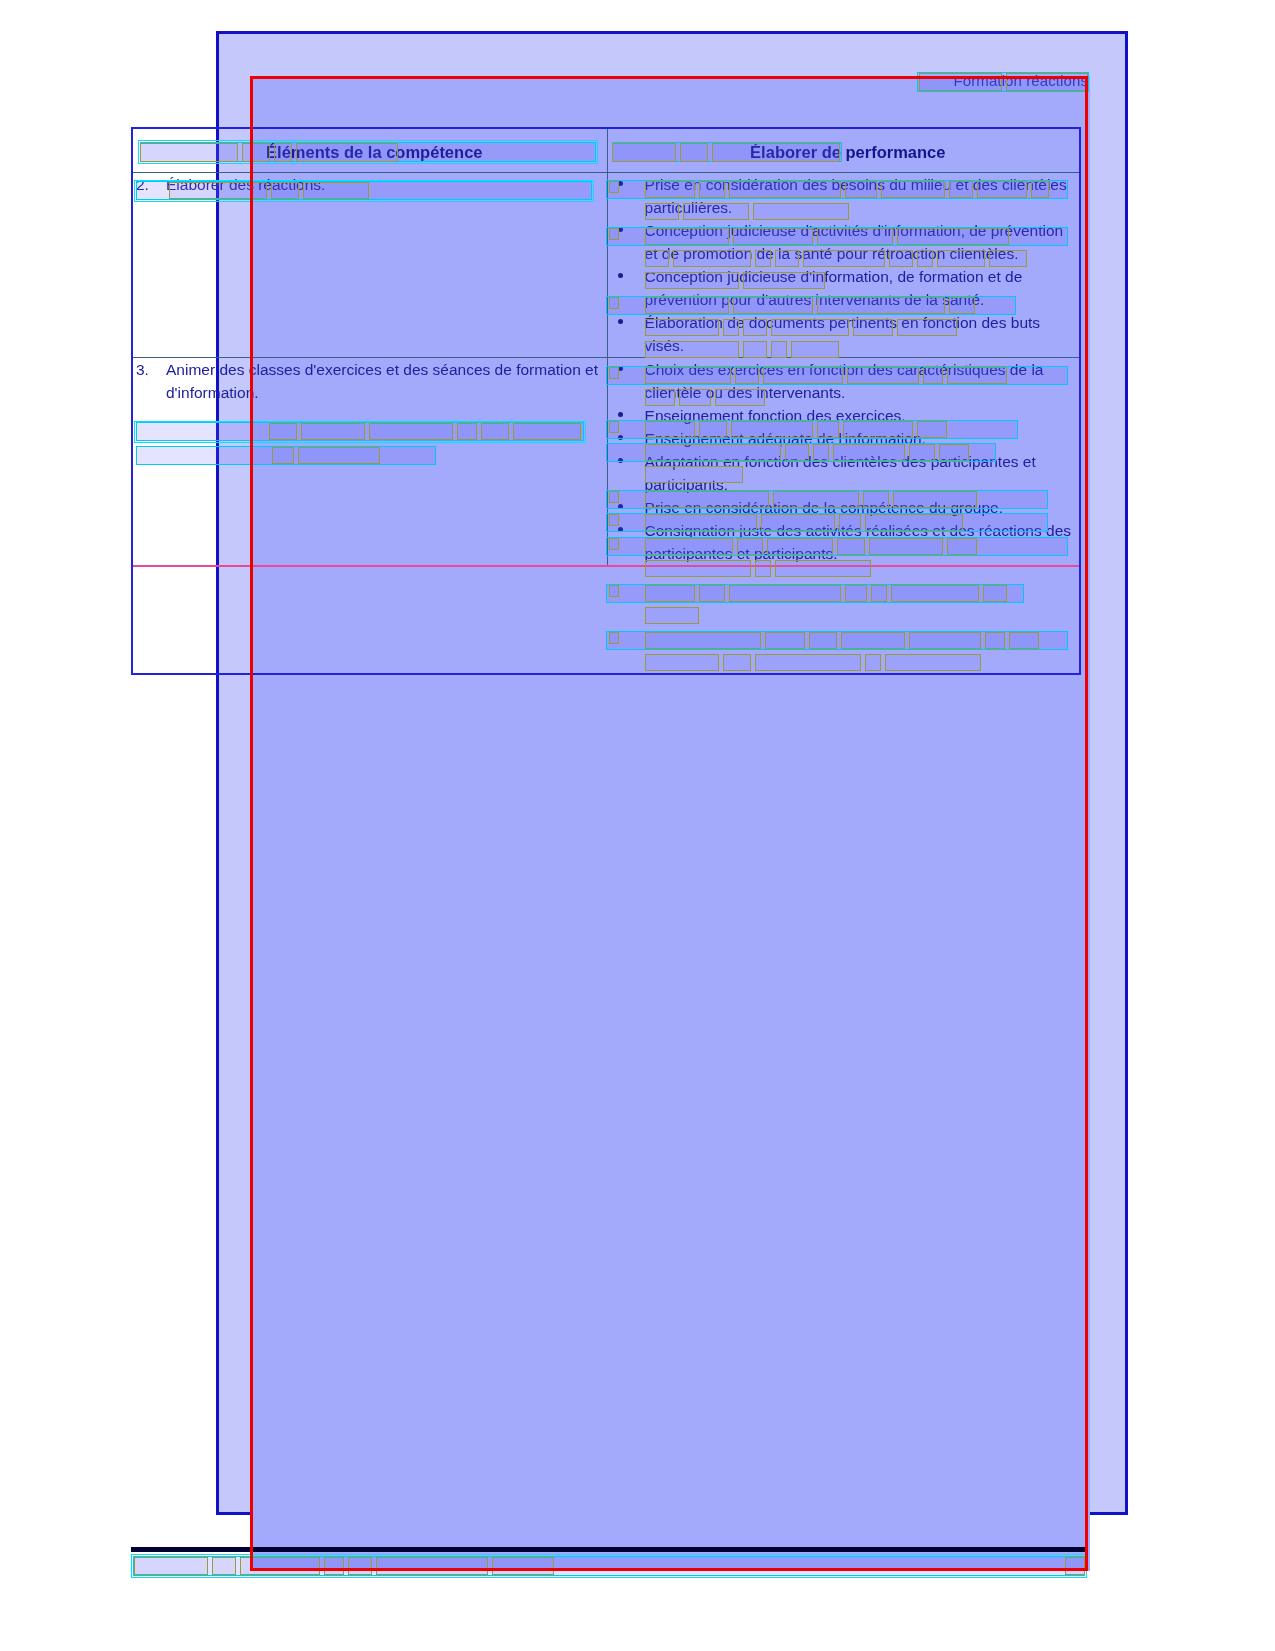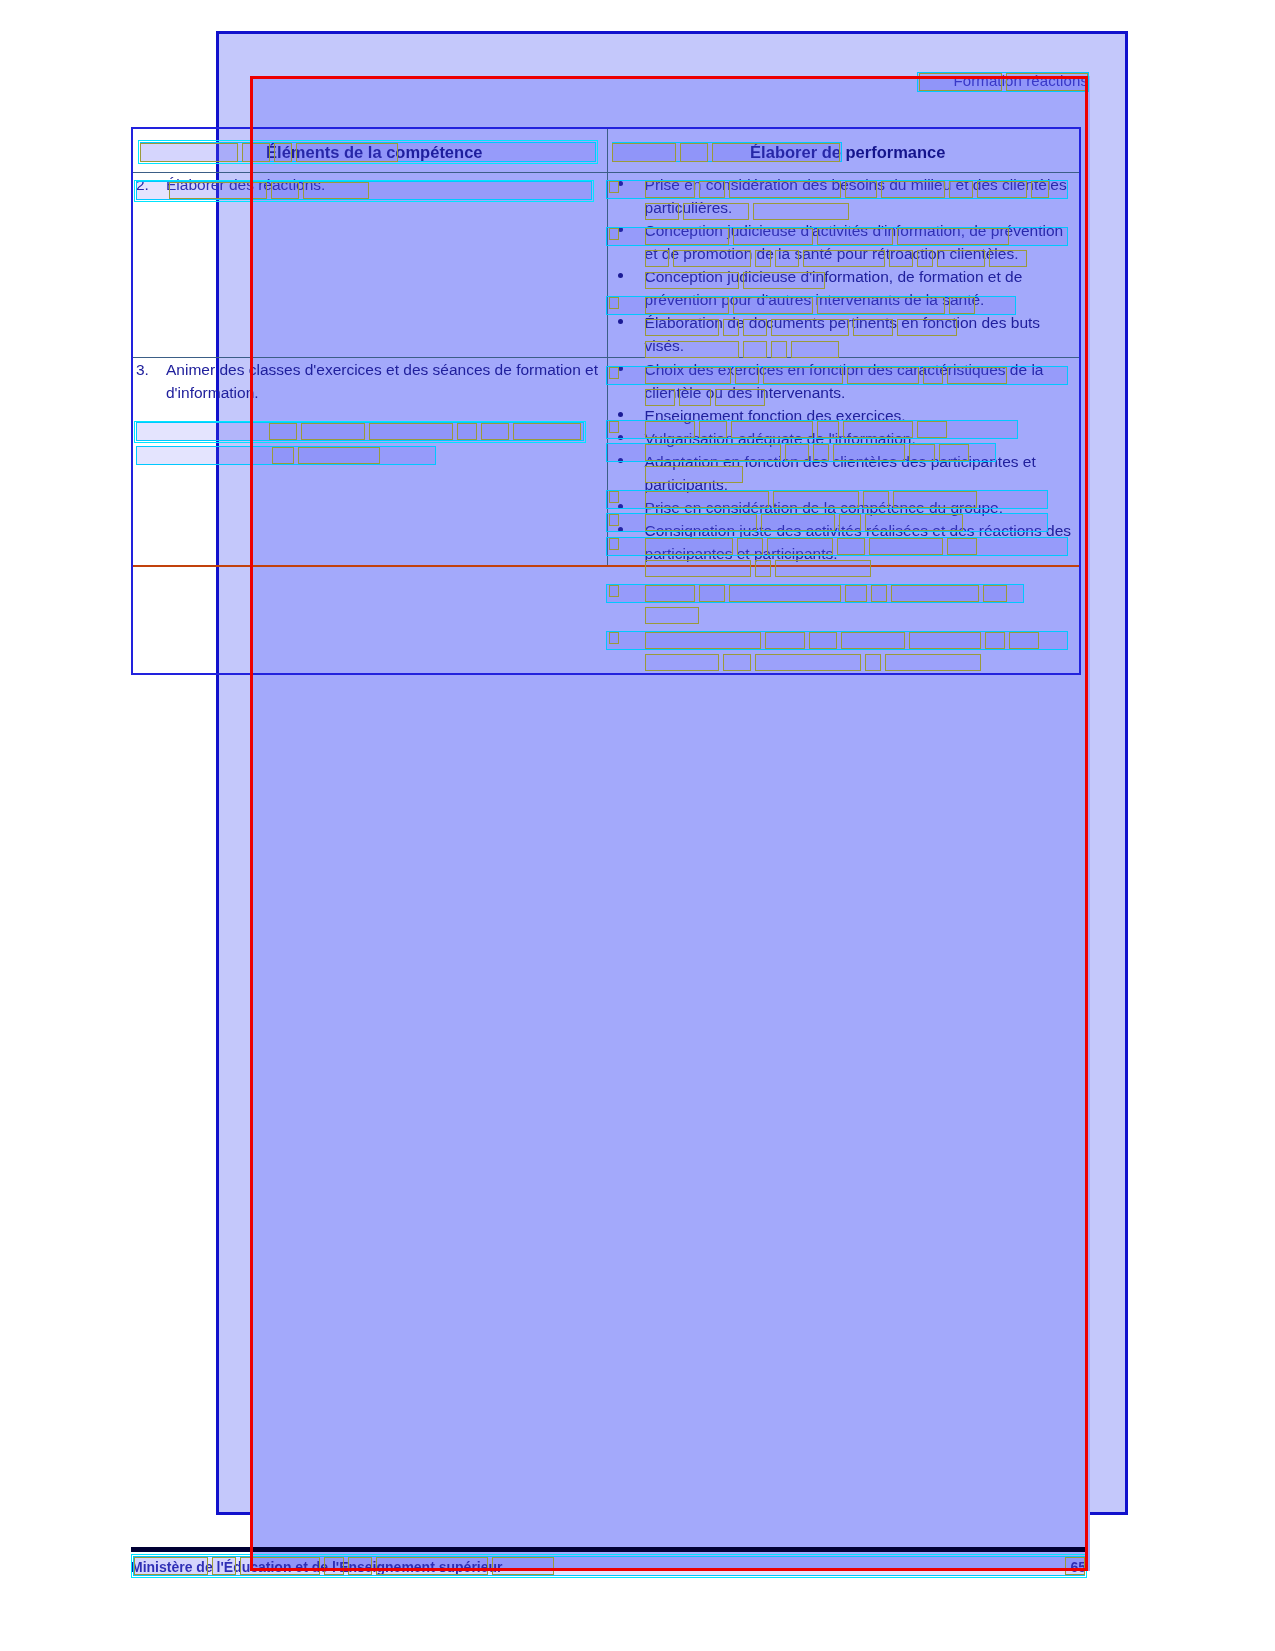--- a/index.html
+++ b/index.html
@@ -77,21 +77,21 @@
     white-space: nowrap;
     letter-spacing: .1px;
   }
 
   
   .comp-table {
     position: absolute;
     left: 131px;
     top: 127px;
     width: 950px;
-    border: 2px solid #c2410c;
+    border: 2px solid #ec4899;
     border-collapse: collapse;
     box-sizing: border-box;
     background: transparent;
   }
   .comp-table td, .comp-table th {
     border: 1px solid #3b5e86;
     vertical-align: top;
     padding: 0;
     background: transparent;
   }
@@ -275,45 +275,41 @@
             <li>
               <span class="bullet"></span>
               <span>Choix des exercices en fonction des caractéristiques de la clientèle ou des intervenants.</span>
             </li>
             <li>
               <span class="bullet"></span>
               <span>Enseignement fonction des exercices.</span>
             </li>
             <li>
               <span class="bullet"></span>
-              <span>Vulgarisation adéquate de l'information.</span>
+              <span>Enseignement adéquate de l'information.</span>
             </li>
             <li>
               <span class="bullet"></span>
               <span>Adaptation en fonction des clientèles des participantes et participants.</span>
             </li>
             <li>
               <span class="bullet"></span>
               <span>Prise en considération de la compétence du groupe.</span>
             </li>
             <li>
               <span class="bullet"></span>
               <span>Consignation juste des activités réalisées et des réactions des participantes et participants.</span>
             </li>
           </ul>
         </td>
       </tr>
     </tbody>
   </table>
 
   <div class="footer-rule"></div>
-  <div class="footer-bar">
-    <span class="footer-left">Ministère de l'Éducation et de l'Enseignement supérieur</span>
-    <span class="footer-right">65</span>
-  </div>
 
   <div class="ocr-layer">
 
     <div class="ocr-line" style="left:917px;top:72px;width:172px;height:20px;"></div>
     <div class="ocr-word" style="left:919px;top:73px;width:83px;height:18px;"></div>
     <div class="ocr-word" style="left:1006px;top:73px;width:82px;height:18px;"></div>
 
     <div class="ocr-para" style="left:138px;top:140px;width:460px;height:24px;"></div>
     <div class="ocr-line" style="left:140px;top:142px;width:456px;height:20px;"></div>
     <div class="ocr-word" style="left:140px;top:143px;width:98px;height:19px;"></div>

